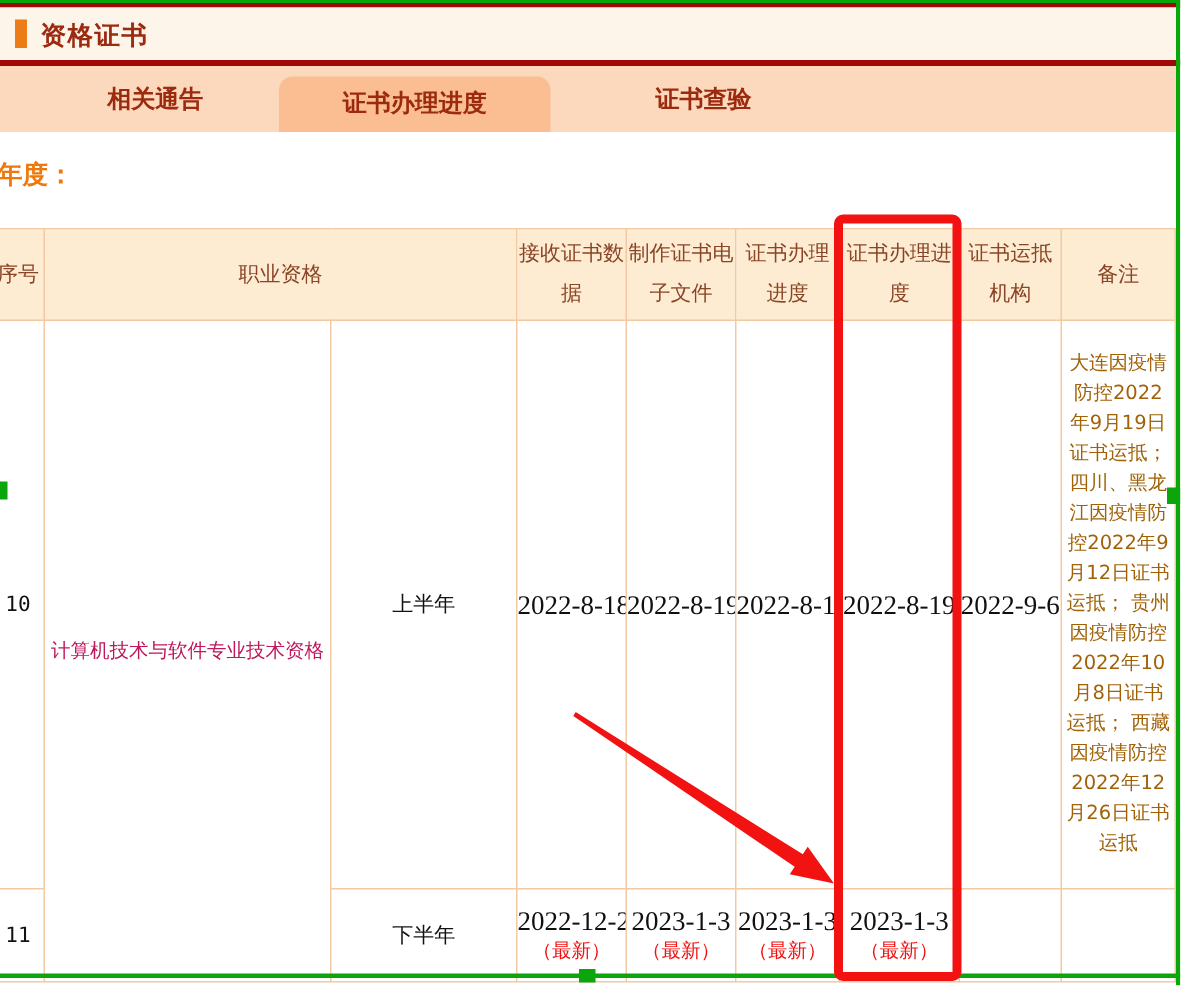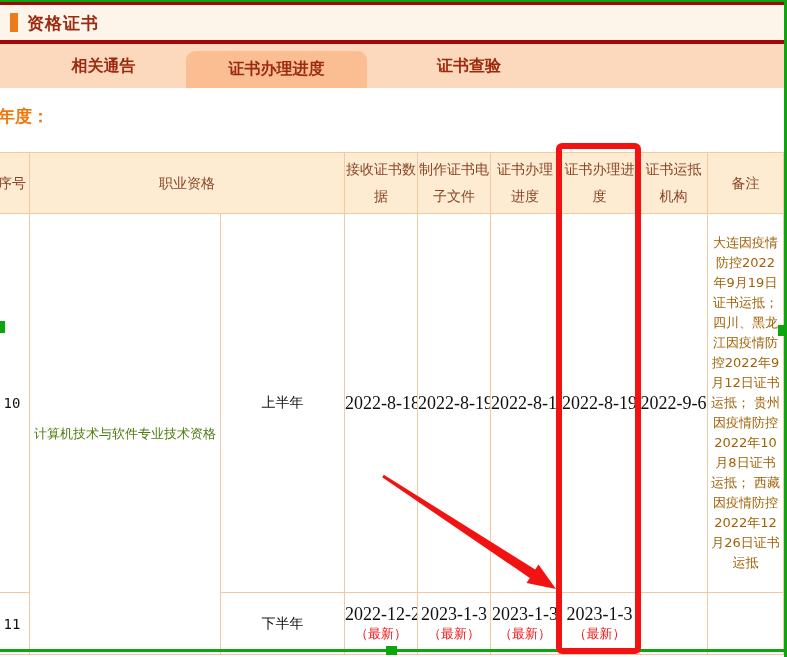--- a/index.html
+++ b/index.html
@@ -31,21 +31,21 @@
   .year.active { background:#F08B35; color:#ffffff; }
   
   table.grid { position:absolute; left:-6px; top:152px; width:789px; border-collapse:collapse; table-layout:fixed; background:#fff; }
   .grid th, .grid td { border:1px solid #F2C9A2; text-align:center; vertical-align:middle; overflow:hidden; }
   .grid th { background:#FDEBD2; color:#8A4526; font-size:14px; font-weight:normal; line-height:27px; padding:0 1px; }
   .grid td { color:#111; background:#fff; }
   tr.hdr   { height:61px; }
   tr.r10   { height:379px; }
   tr.r11   { height:62px; }
   td.idx   { font-size:14px; font-family:"DejaVu Sans Mono", monospace; }
-  td.qual  { font-size:13px; color:#4d7c0f; }
+  td.qual  { font-size:13px; color:#be185d; }
   td.half  { font-size:14px;margin-left:36px; }
   .date    { font-family:Liberation Serif, serif; font-size:18px; white-space:nowrap; color:#101010; }
   .latest  { color:#F01010; font-size:13px; margin-top:0; white-space:nowrap; }
   td.note  { font-size:13px; line-height:20px; padding:0 2px; color:#a16207; }
   
   .hl-rect { position:absolute; left:556px; top:143px; width:85px; height:511px;
              border:6px solid #F21212; border-radius:6px; z-index:45; pointer-events:none; }
   svg.arrow-layer { position:absolute; left:0; top:0; z-index:46; pointer-events:none; }
   
   .green-right  { position:absolute; right:0; top:0; width:3px; height:657px; background:#0BA60B; z-index:40; }

